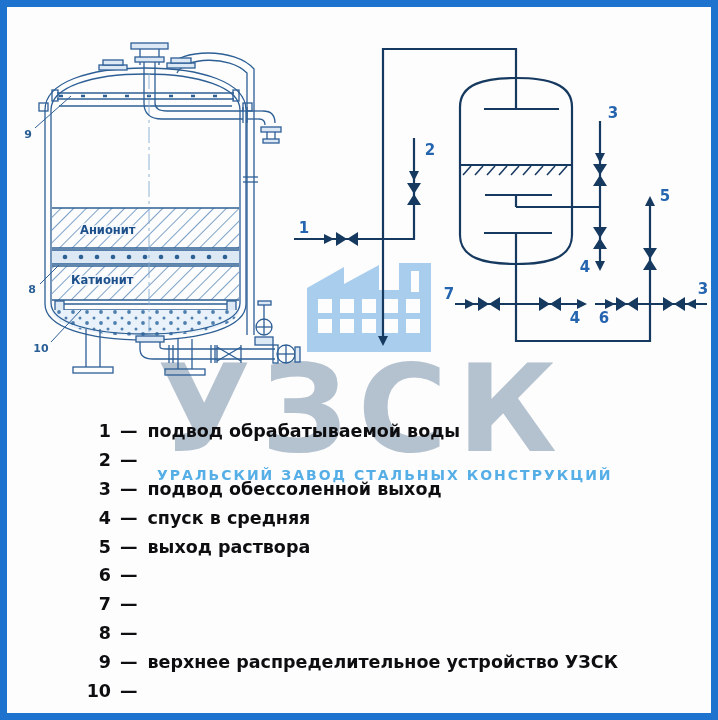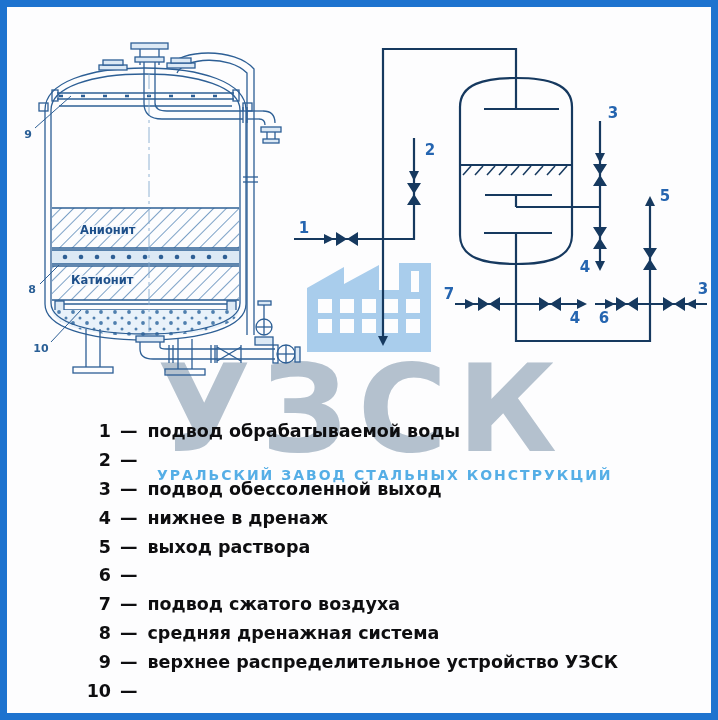--- a/index.html
+++ b/index.html
@@ -302,40 +302,38 @@
       <span class="dash">—</span>
     </div>
     <div class="legend-row">
       <span class="num">3</span>
       <span class="dash">—</span>
       <span class="txt">подвод обессоленной выход</span>
     </div>
     <div class="legend-row">
       <span class="num">4</span>
       <span class="dash">—</span>
-      <span class="txt">нижнее в дренаж</span>
+      <span class="txt">спуск в средняя</span>
     </div>
     <div class="legend-row">
       <span class="num">5</span>
       <span class="dash">—</span>
       <span class="txt">выход раствора</span>
     </div>
     <div class="legend-row">
       <span class="num">6</span>
       <span class="dash">—</span>
     </div>
     <div class="legend-row">
       <span class="num">7</span>
       <span class="dash">—</span>
-      <span class="txt">подвод сжатого воздуха</span>
     </div>
     <div class="legend-row">
       <span class="num">8</span>
       <span class="dash">—</span>
-      <span class="txt">средняя дренажная система</span>
     </div>
     <div class="legend-row">
       <span class="num">9</span>
       <span class="dash">—</span>
       <span class="txt">верхнее распределительное устройство УЗСК</span>
     </div>
     <div class="legend-row">
       <span class="num">10</span>
       <span class="dash">—</span>
     </div>

